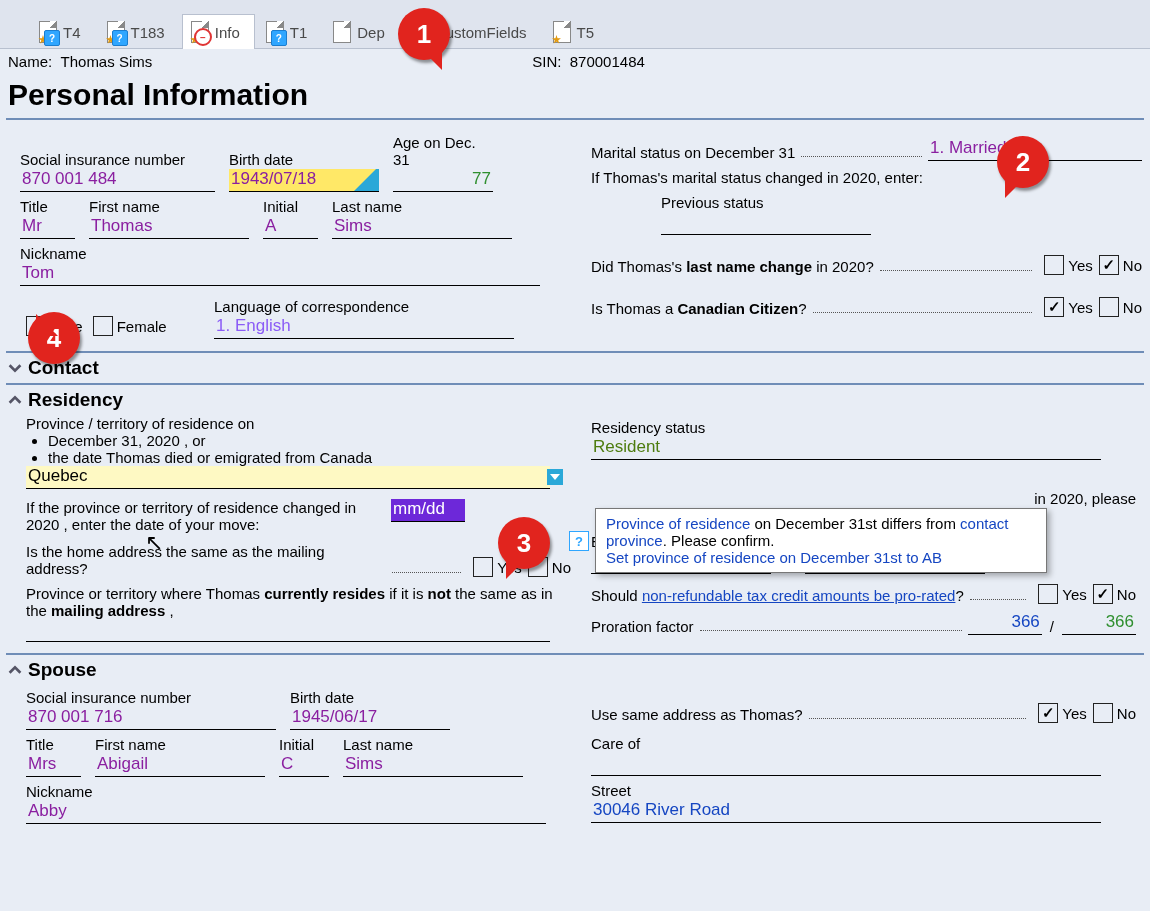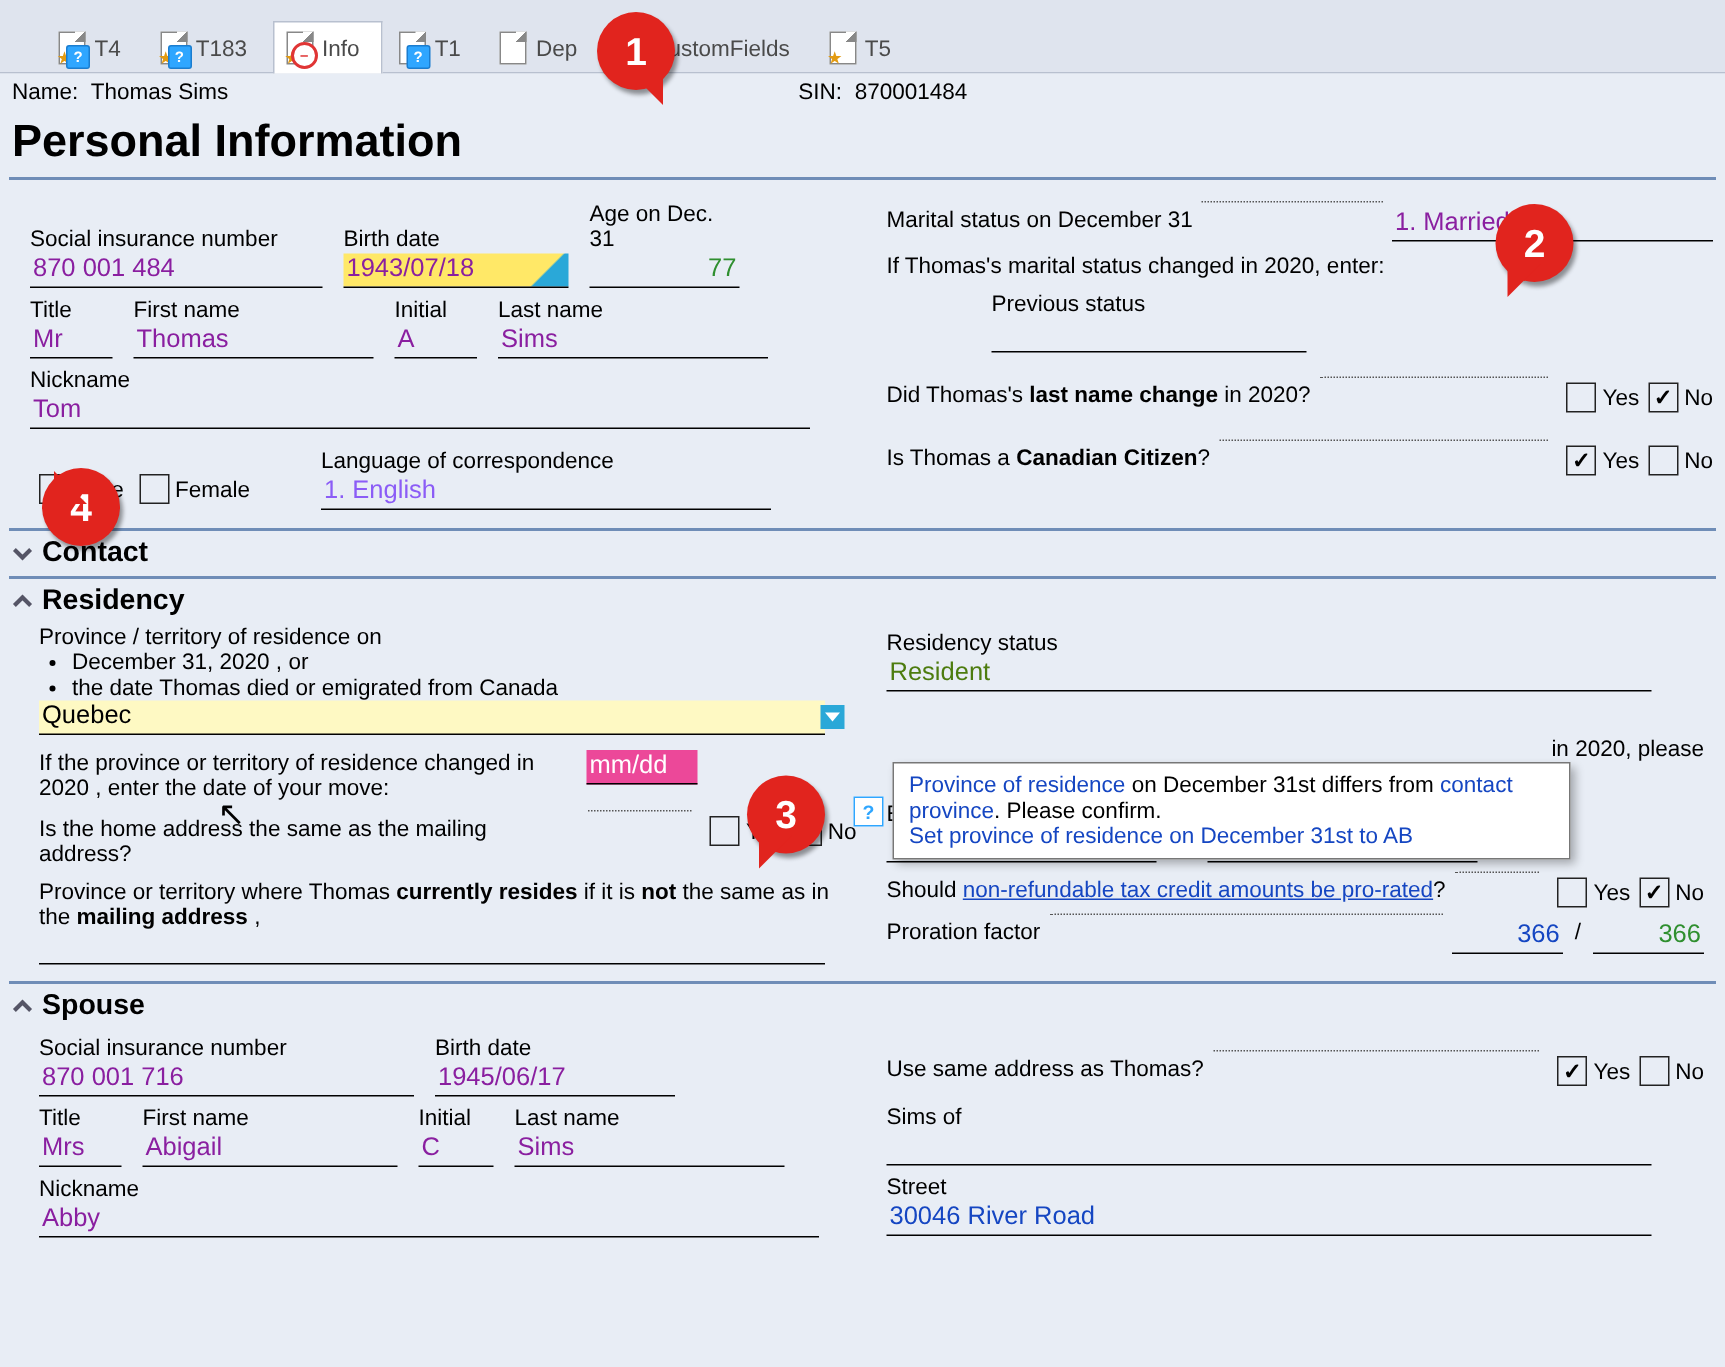--- a/index.html
+++ b/index.html
@@ -30,24 +30,24 @@
   .col{flex:1;min-width:0;}
   
   .fld{display:inline-block;vertical-align:top;margin:4px 14px 2px 0;}
   .fld label{display:block;font-size:15px;color:#000;margin-bottom:1px;}
   .val{border-bottom:1px solid #000;min-height:22px;font-size:17px;color:#8a1fa0;padding:0 2px;}
   .val.rt{text-align:right;}
   .val.gr{color:#2f8f2f;}
   .val.bl{color:#1546c2;}
   .val.hl{background:#fef9c3;}
   .val.hlcorner{background:linear-gradient(135deg,#ffe867 0 85%, #2aa8d8 86% 100%);}
-  .val.sel{background:#ec4899;color:#fff;}
+  .val.sel{background:#6d28d9;color:#fff;}
   
   .row{display:flex;flex-wrap:wrap;align-items:flex-end;}
-  .line{display:flex;align-items:flex-start;justify-content:space-between;margin:8px 0;}
+  .line{display:flex;align-items:flex-end;justify-content:space-between;margin:8px 0;}
   .dots{flex:1;border-bottom:1px dotted #555;margin:0 6px;position:relative;top:-4px;}
   .cbx{display:inline-flex;align-items:center;gap:4px;margin-left:6px;}
   .box{width:18px;height:18px;border:1px solid #222;display:inline-flex;align-items:center;justify-content:center;font-size:15px;cursor:pointer;}
   .box.chk::after{content:"✓";font-weight:bold;}
   .bullets{margin:0;padding-left:22px;}
   
   .tip{position:absolute;background:#fff;border:1px solid #777;box-shadow:3px 3px 6px rgba(0,0,0,.3);padding:6px 10px;font-size:15px;max-width:430px;}
   .tip a{color:#1546c2;text-decoration:none;}
   .qicon{position:absolute;width:18px;height:18px;background:#fff;border:1px solid #2fa6ff;color:#2fa6ff;font-weight:bold;font-size:13px;display:flex;align-items:center;justify-content:center;}
   
@@ -354,21 +354,21 @@
             <span class="dots"></span>
         <span class="cbx">
               <span class="box chk"></span>
               <span>Yes</span>
             </span>
         <span class="cbx">
               <span class="box"></span>
               <span>No</span>
             </span>
       </div>
-      <div class="fld" style="width:510px"><label>Sims of</label><div class="val">&nbsp;</div></div>
+      <div class="fld" style="width:510px"><label>Care of</label><div class="val">&nbsp;</div></div>
       <div class="fld" style="width:510px"><label>Street</label><div class="val bl" style="color:#1546c2">30046 River Road</div></div>
     </div>
   </div>
 </div>
 
 <span class="qicon" style="left:569px;top:531px;">?</span>
 <div class="tip" style="left:595px;top:508px;">
   <div><a href="#">Province of residence</a><span> on December 31st differs from </span><a href="#">contact province</a><span>. Please confirm.</span></div>
   <div><a href="#">Set province of residence on December 31st to AB</a></div>
 </div>

